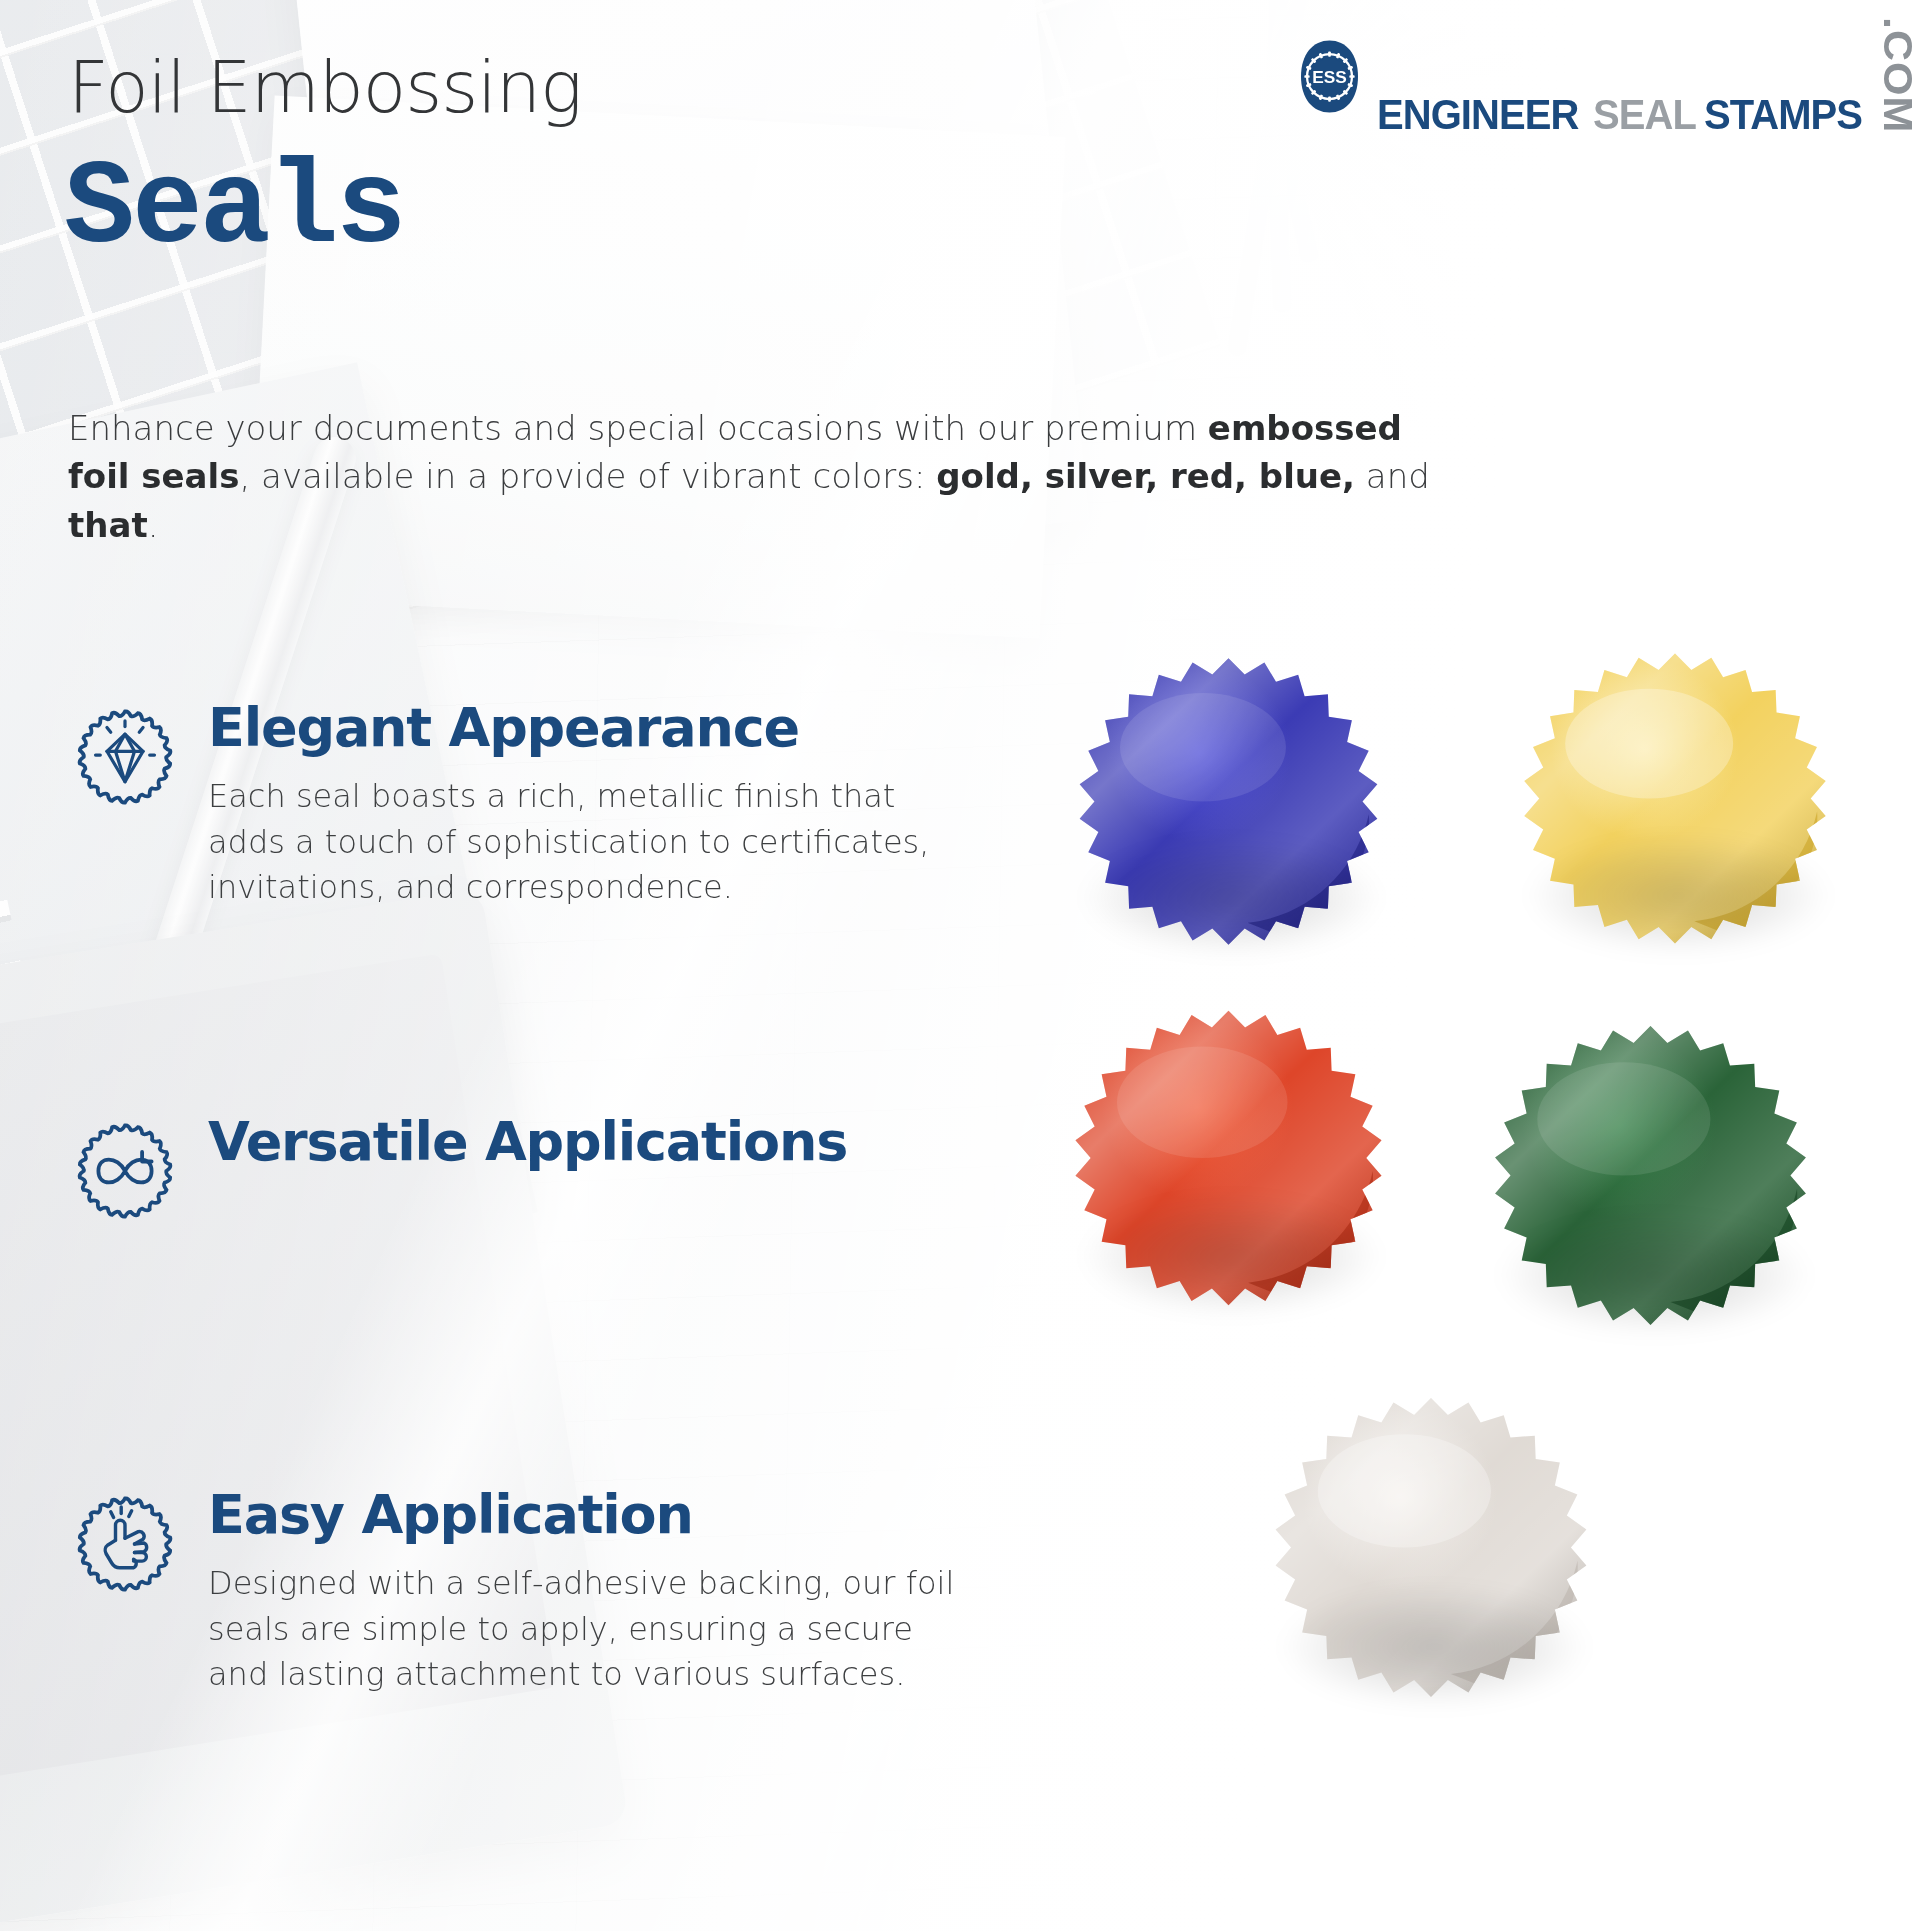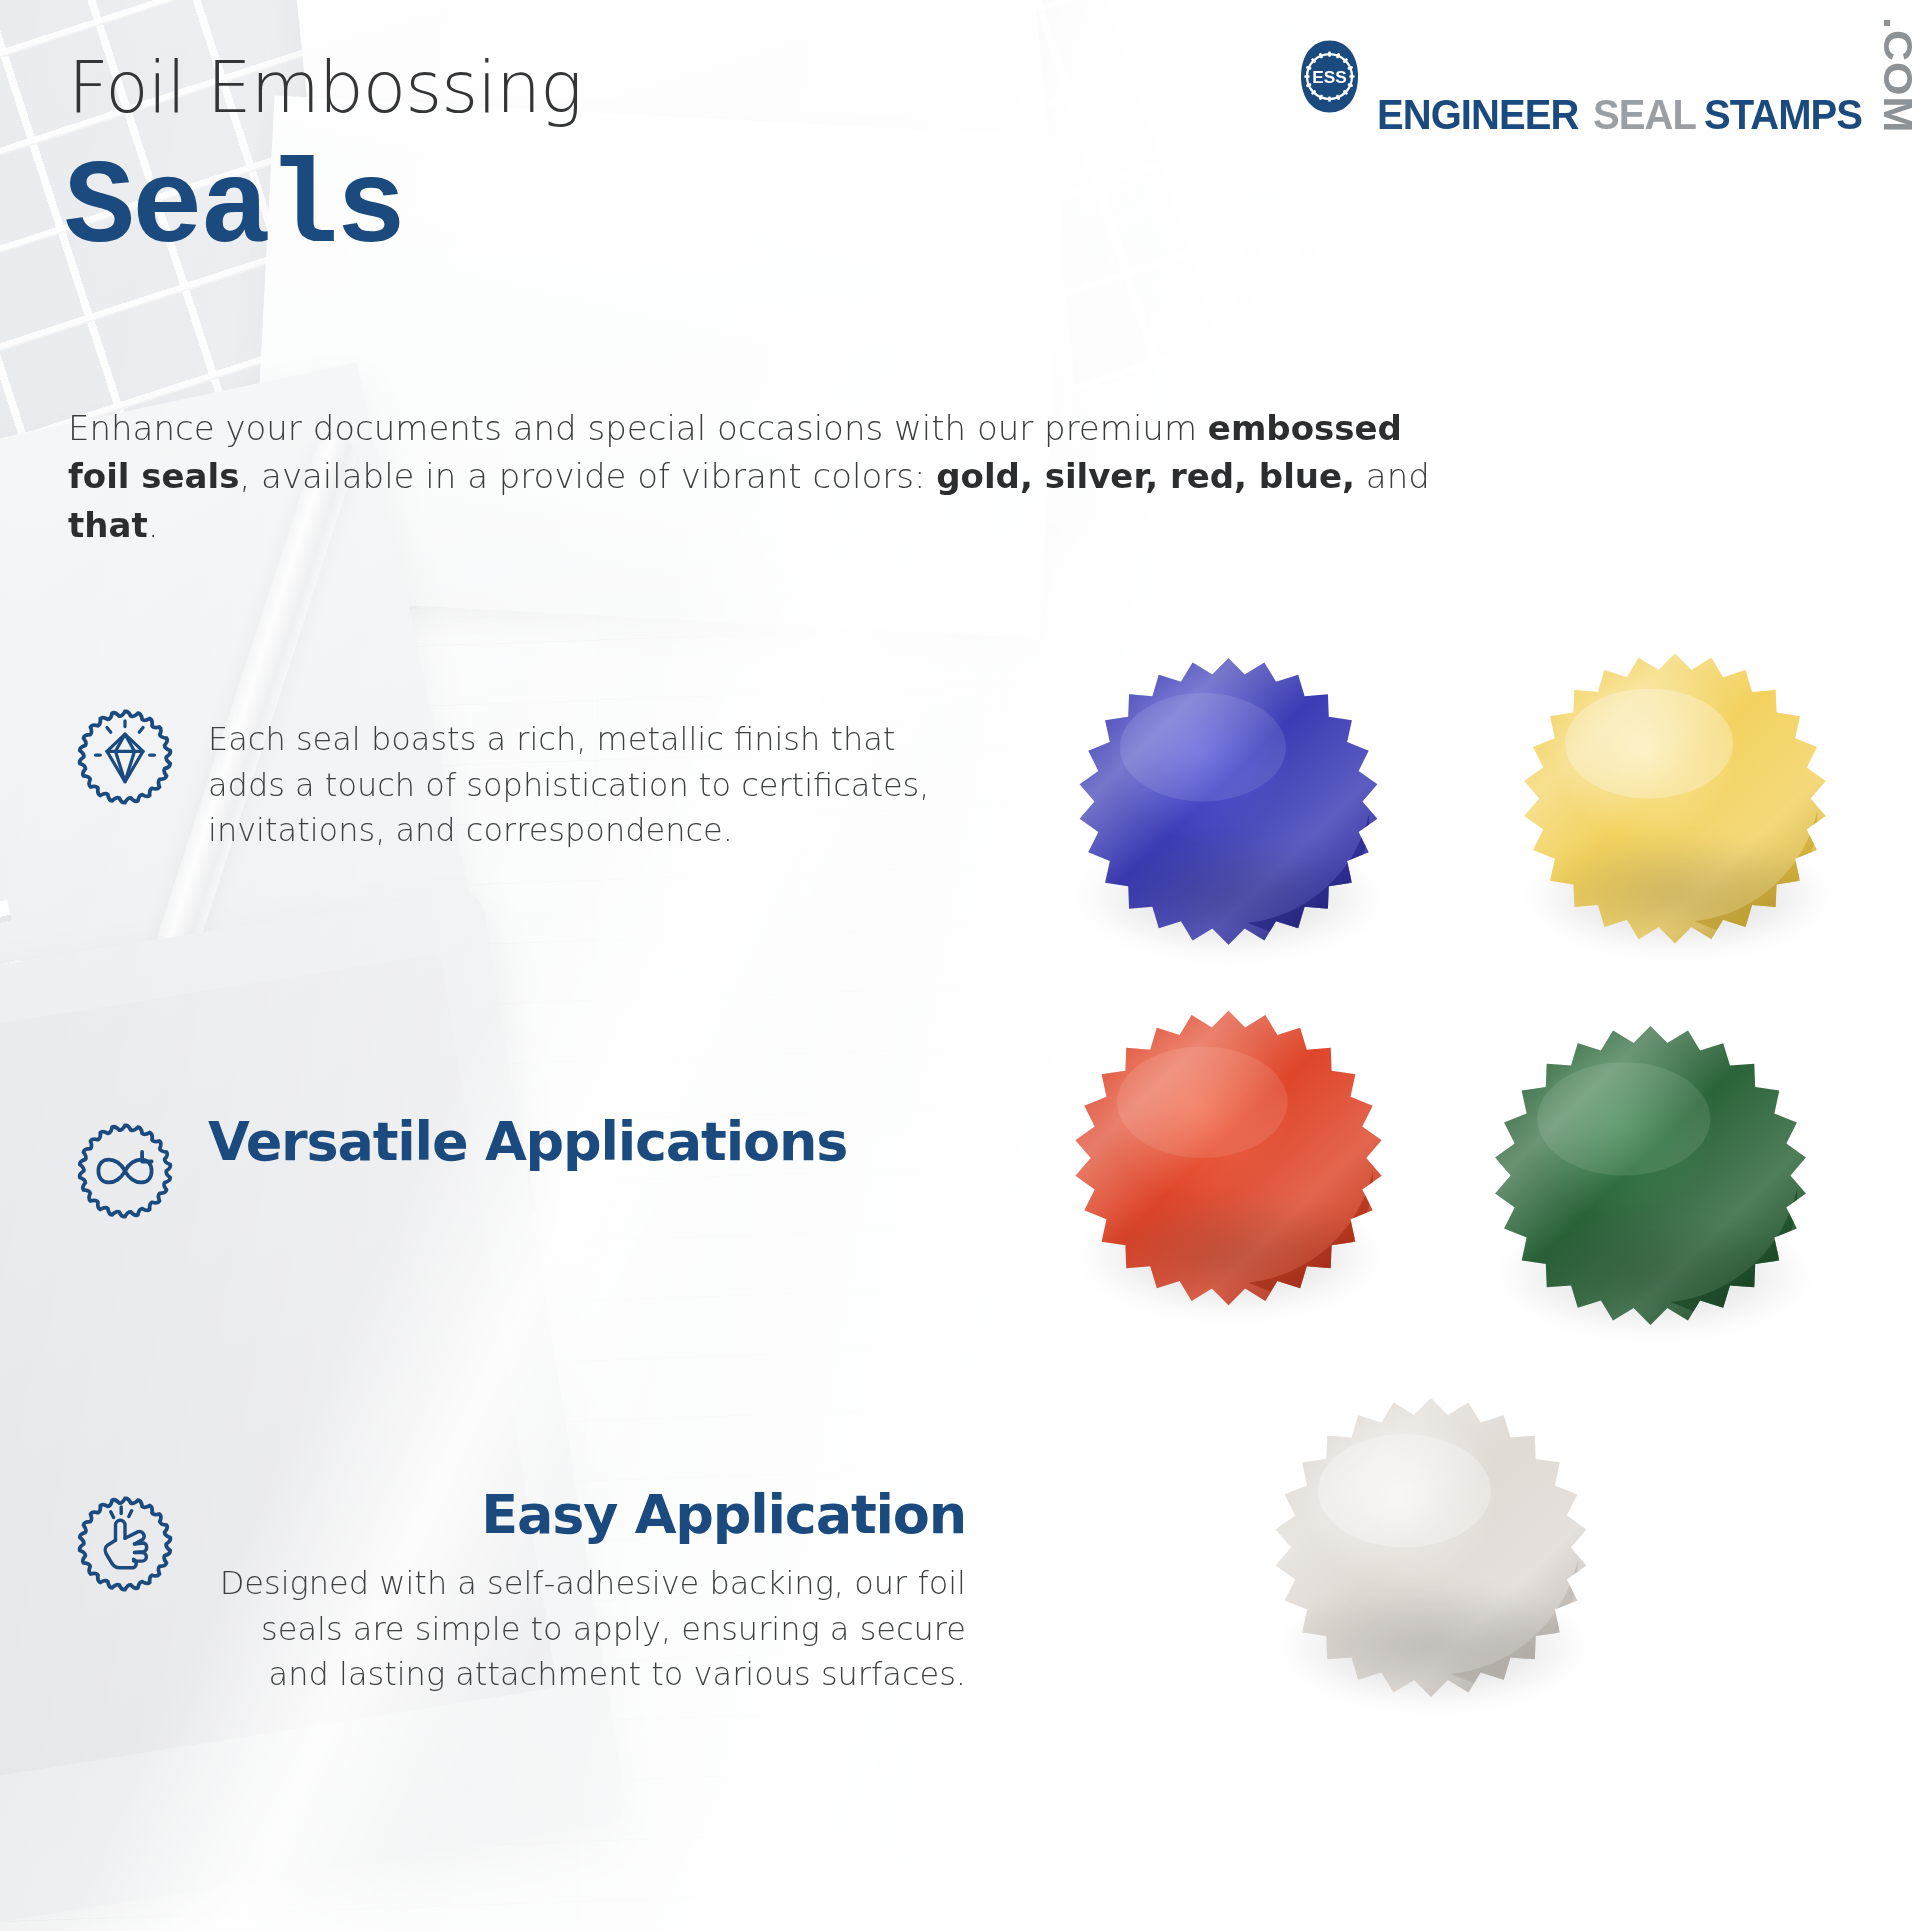--- a/index.html
+++ b/index.html
@@ -159,21 +159,21 @@
     letter-spacing:-1.2px; line-height:1.05;
     font-family:"DejaVu Sans", sans-serif;
   }
   .feature .f-body {
     margin-left:140px; margin-top:17.4px; font-size:32px; line-height:1.42;
     color:#3d3f41; font-weight:300;
     font-family:"DejaVu Sans", sans-serif;
   }
   #feature-0 { top:700px; }
   #feature-1 { top:1114px; }
-  #feature-2 { top:1487px;text-align:right; }
+  #feature-2 { top:1487px; }
 
   
   .seal { position:absolute; }
   .seal svg { display:block; width:100%; height:100%; overflow:visible; }
   .seal-shadow {
     position:absolute; left:8%; top:62%; width:86%; height:36%;
     background:radial-gradient(ellipse at 50% 50%, rgba(0,0,0,.16) 0%, rgba(0,0,0,.07) 45%, rgba(0,0,0,0) 72%);
     filter:blur(9.7px);
   }
   #seal-blue   { left:1057px; top:642px;  width:343px; height:319px; }
@@ -277,20 +277,21 @@
         <path d="M41 54 L60 36 L79 54 L60 86 Z"></path>
         <path d="M41 54 H79"></path>
         <path d="M50 54 L60 36 L70 54 L60 86 Z"></path>
         <path d="M60 28 V22"></path>
         <path d="M45 34 L41 29"></path>
         <path d="M75 34 L79 29"></path>
         <path d="M34 58 H29"></path>
         <path d="M86 58 H91"></path>
       </g>
     </svg>
+    <div class="f-head">Elegant Appearance</div>
     <div class="f-body">Each seal boasts a rich, metallic finish that adds a touch of sophistication to certificates, invitations, and correspondence.</div>
   </div>
 
   <div class="feature" id="feature-1">
     <svg class="icon-badge" viewBox="0 0 120 120">
       <path class="scallop" fill="none" stroke="#1b4a7e" stroke-width="4" d="M60.00 12.00 Q63.49 11.17 66.19 16.94 Q69.04 18.42 73.52 13.94 Q77.11 14.14 78.07 20.43 Q80.39 22.65 85.95 19.62 Q89.33 20.81 88.49 27.12 Q90.09 29.91 96.28 28.57 Q99.19 30.67 96.59 36.48 Q97.35 39.61 103.66 40.06 Q105.86 42.89 101.74 47.74 Q101.58 50.96 107.51 53.17 Q108.83 56.51 103.50 60.00 Q102.44 63.04 107.51 66.83 Q107.83 70.41 101.74 72.26 Q99.87 74.87 103.66 79.94 Q102.96 83.46 96.59 83.52 Q94.06 85.50 96.28 91.43 Q94.61 94.61 88.49 92.88 Q85.50 94.06 85.95 100.38 Q83.46 102.96 78.07 99.57 Q74.87 99.87 73.52 106.06 Q70.41 107.83 66.19 103.06 Q63.04 102.44 60.00 108.00 Q56.51 108.83 53.81 103.06 Q50.96 101.58 46.48 106.06 Q42.89 105.86 41.93 99.57 Q39.61 97.35 34.05 100.38 Q30.67 99.19 31.51 92.88 Q29.91 90.09 23.72 91.43 Q20.81 89.33 23.41 83.52 Q22.65 80.39 16.34 79.94 Q14.14 77.11 18.26 72.26 Q18.42 69.04 12.49 66.83 Q11.17 63.49 16.50 60.00 Q17.56 56.96 12.49 53.17 Q12.17 49.59 18.26 47.74 Q20.13 45.13 16.34 40.06 Q17.04 36.54 23.41 36.48 Q25.94 34.50 23.72 28.57 Q25.39 25.39 31.51 27.12 Q34.50 25.94 34.05 19.62 Q36.54 17.04 41.93 20.43 Q45.13 20.13 46.48 13.94 Q49.59 12.17 53.81 16.94 Q56.96 17.56 60.00 12.00 Z"></path>
       <g fill="none" stroke="#1b4a7e" stroke-width="4" stroke-linecap="round" stroke-linejoin="round">
         <path d="M60 60 C52 44 32 44 32 60 C32 76 52 76 60 60 C68 44 88 44 88 60 C88 76 68 76 60 60 Z"></path>
         <path d="M78 40 L78 50 L88 50"></path>
       </g>

